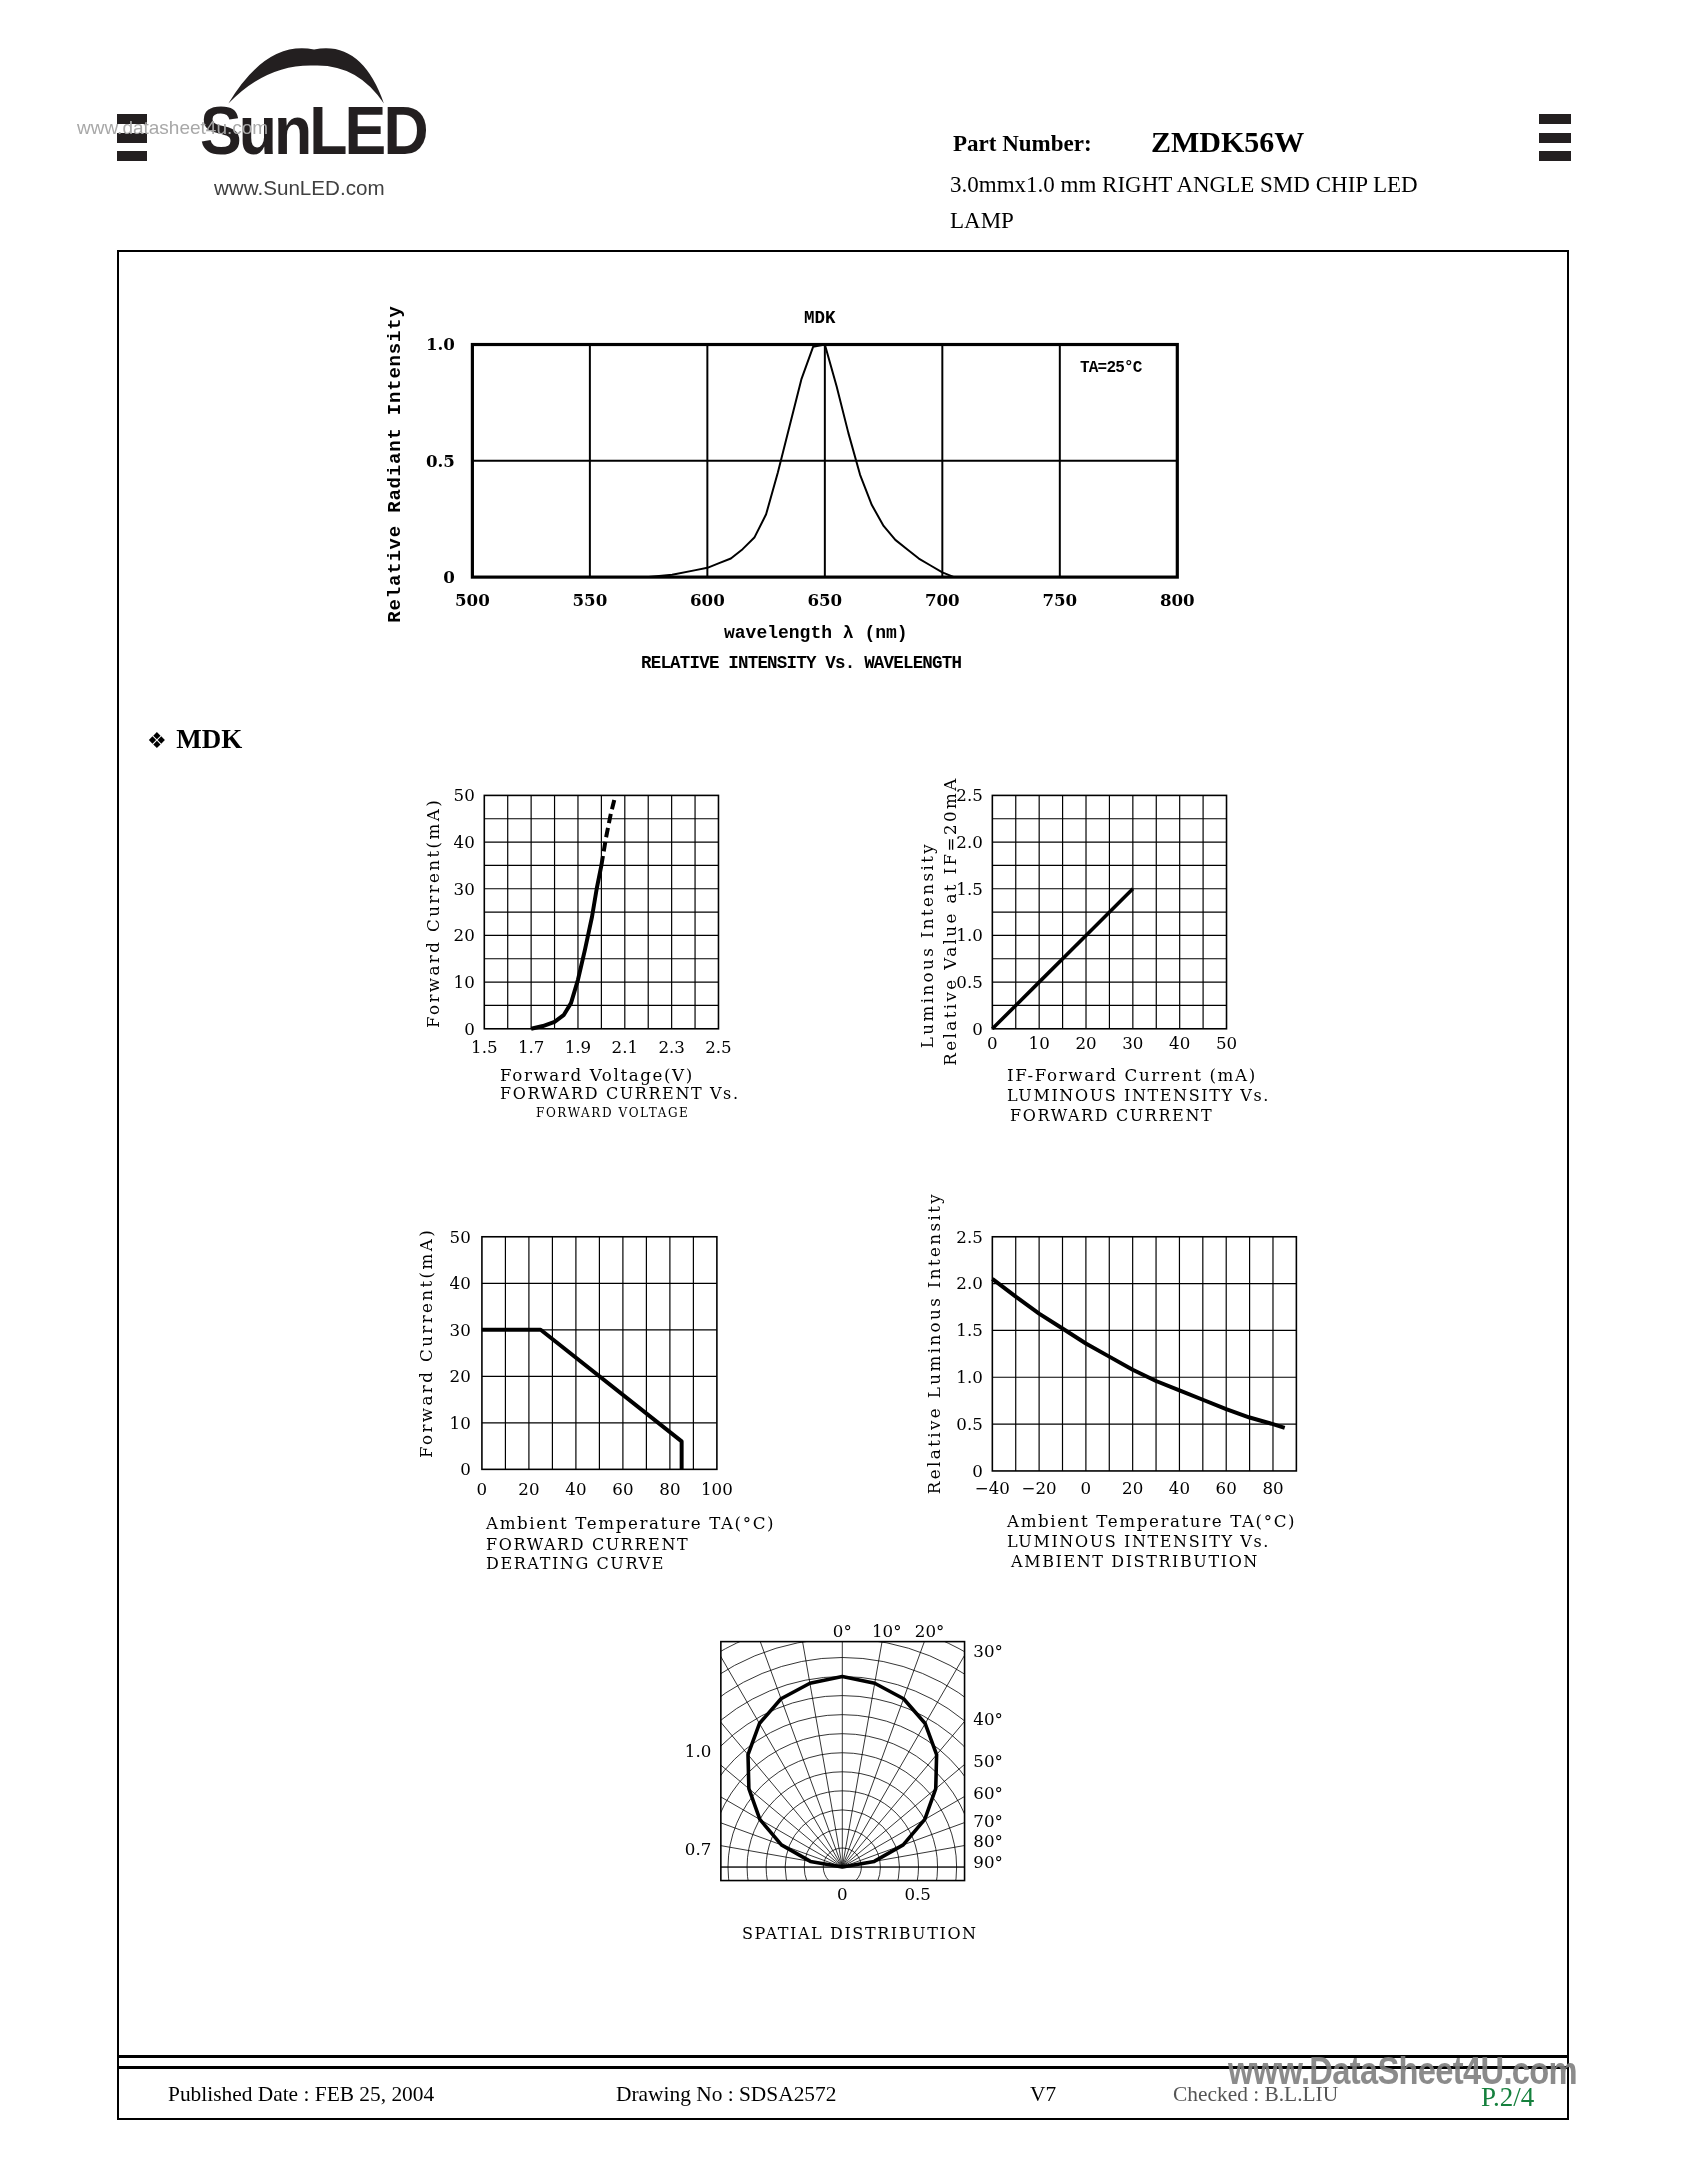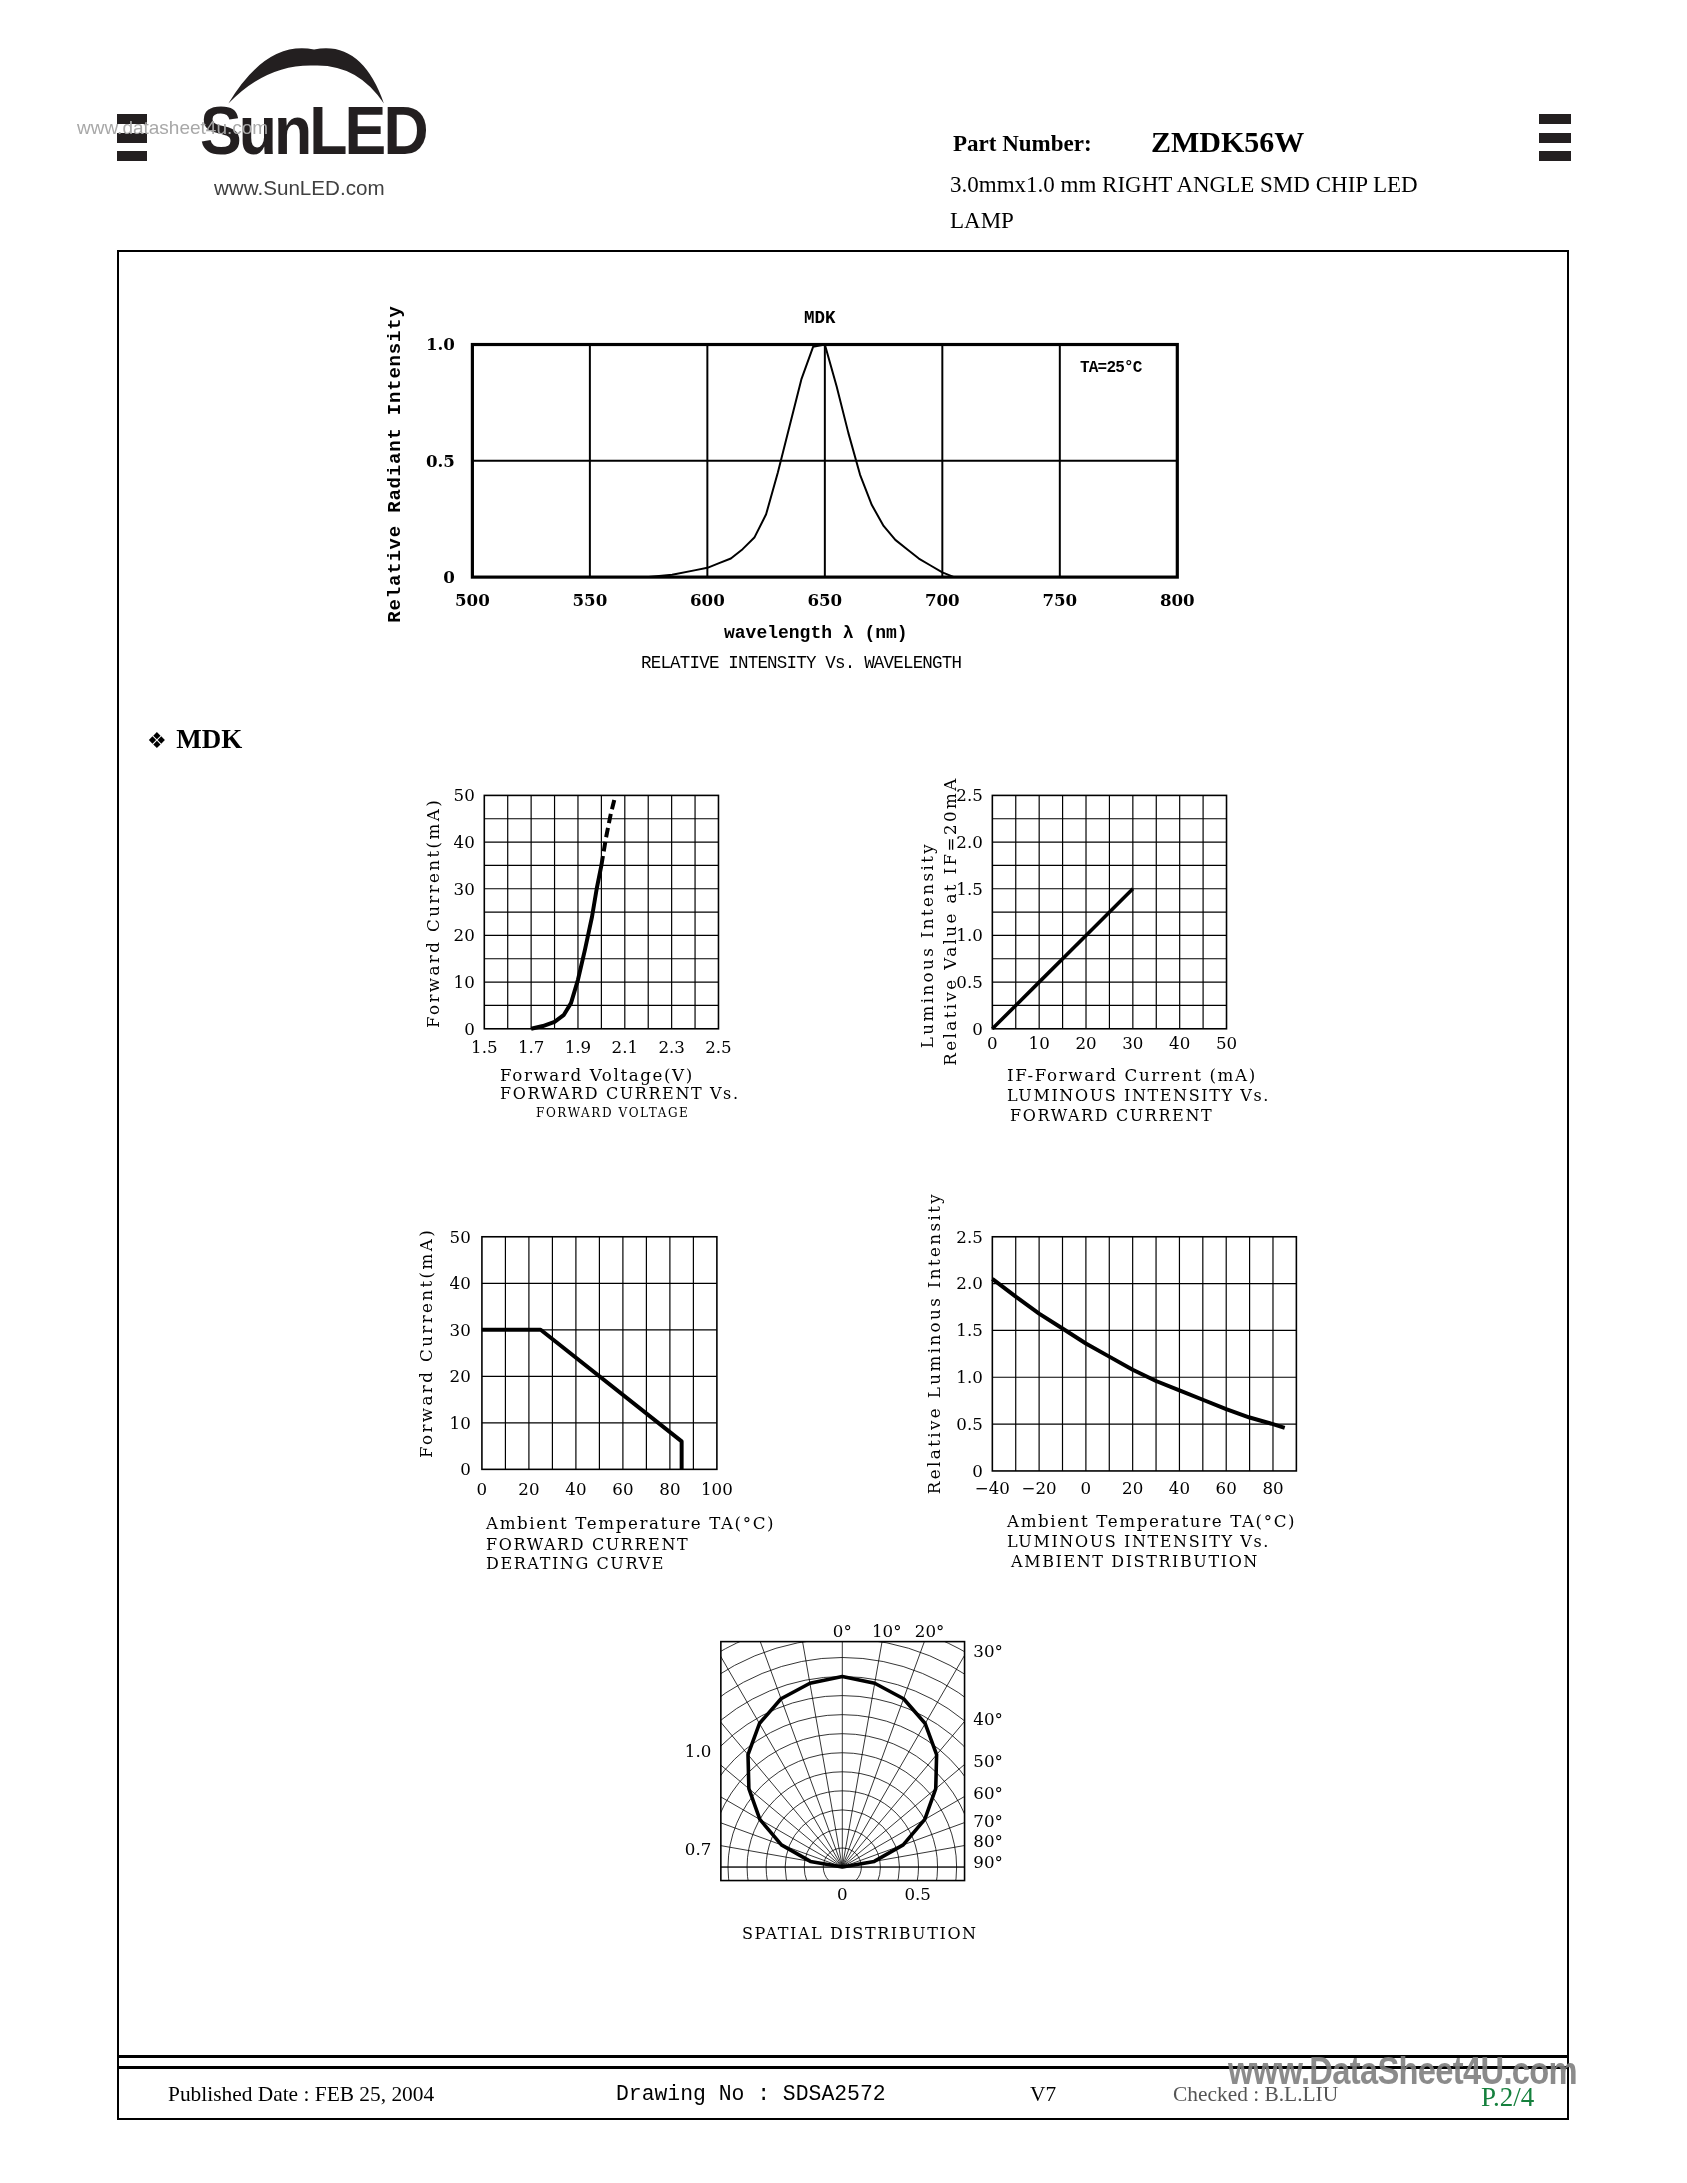--- a/index.html
+++ b/index.html
@@ -261,21 +261,21 @@
       <text x="896" y="2337" font-size="21" text-anchor="end" fill="#000">0.7</text>
       <text x="1061" y="2394" font-size="21" text-anchor="middle" fill="#000">0</text>
       <text x="1156" y="2394" font-size="21" text-anchor="middle" fill="#000">0.5</text>
     </g>
 </svg>
 
 <div class="abs mono bold" style="left:804px;top:308px;font-size:17.5px;font-weight:bold;">MDK</div>
 <div class="abs mono bold" style="left:1080px;top:359px;font-size:16px;font-weight:bold;letter-spacing:-0.8px;">TA=25°C</div>
 <div class="abs mono" style="left:395px;top:464px;font-size:19px;font-weight:bold;transform:translate(-50%,-50%) rotate(-90deg);transform-origin:center;white-space:nowrap;letter-spacing:0.8px;">Relative Radiant Intensity</div>
 <div class="abs mono" style="left:724px;top:623px;font-size:18px;font-weight:bold;">wavelength λ (nm)</div>
-<div class="abs mono" style="left:641px;top:653px;font-size:17.5px;font-weight:normal;letter-spacing:-0.8px;">RELATIVE INTENSITY Vs. WAVELENGTH</div>
+<div class="abs mono" style="left:641px;top:653px;font-size:17.5px;font-weight:bold;letter-spacing:-0.8px;">RELATIVE INTENSITY Vs. WAVELENGTH</div>
 
 <div class="abs" style="left:147px;top:724px;font-size:27px;font-weight:bold;font-family:'Liberation Serif',serif;">
   <span style="font-family:'DejaVu Sans',sans-serif;font-size:22px;margin-right:9.5px;">❖</span><span>MDK</span>
 </div>
 
 <div class="abs serif" style="left:433px;top:913px;font-size:16.7px;transform:translate(-50%,-50%) rotate(-90deg);white-space:nowrap;letter-spacing:2.4px;">Forward Current(mA)</div>
 <div class="abs serif" style="left:500px;top:1065px;font-size:16.7px;letter-spacing:1.6px;">Forward Voltage(V)</div>
 <div class="abs serif" style="left:500px;top:1084px;font-size:16px;letter-spacing:1.6px;text-align:right;">FORWARD CURRENT Vs.</div>
 <div class="abs serif" style="left:500px;top:1106px;font-size:12px;letter-spacing:1.6px;margin-left:36px;">FORWARD VOLTAGE</div>
 
@@ -293,18 +293,18 @@
 <div class="abs serif" style="left:934px;top:1343px;font-size:16.7px;transform:translate(-50%,-50%) rotate(-90deg);white-space:nowrap;letter-spacing:2.4px;">Relative Luminous Intensity</div>
 <div class="abs serif" style="left:1007px;top:1511px;font-size:16.7px;letter-spacing:1.6px;">Ambient Temperature TA(°C)</div>
 <div class="abs serif" style="left:1007px;top:1532px;font-size:16px;letter-spacing:1.6px;">LUMINOUS INTENSITY Vs.</div>
 <div class="abs serif" style="left:1011px;top:1552px;font-size:16px;letter-spacing:1.6px;">AMBIENT DISTRIBUTION</div>
 
 <div class="abs serif" style="left:742px;top:1924px;font-size:16px;letter-spacing:1.6px;">SPATIAL DISTRIBUTION</div>
 
 <div class="hline" style="left:117px;top:2055px;width:1452px;"></div>
 <div class="hline" style="left:117px;top:2066px;width:1452px;"></div>
 <div class="abs" style="left:168px;top:2082px;font-size:21.4px;font-family:'Liberation Serif',serif;">Published Date : FEB 25, 2004</div>
-<div class="abs" style="left:616px;top:2082px;font-size:21.4px;font-family:Liberation Mono, monospace;">Drawing No : SDSA2572</div>
+<div class="abs" style="left:616px;top:2082px;font-size:21.4px;font-family:Liberation Serif, serif;">Drawing No : SDSA2572</div>
 <div class="abs" style="left:1030px;top:2082px;font-size:21.4px;font-family:'Liberation Serif',serif;">V7</div>
 <div class="abs" style="left:1173px;top:2082px;font-size:21.4px;font-family:'Liberation Serif',serif;color:#555;">Checked : B.L.LIU</div>
 <div class="abs" style="left:1481px;top:2082px;font-size:27px;font-family:'Liberation Serif',serif;color:#15803d;">P.2/4</div>
 <div class="abs sans" style="left:1228px;top:2050px;font-size:38px;font-weight:bold;color:#7f7f7f;opacity:0.9;letter-spacing:-0.8px;transform:scaleX(0.86);transform-origin:left;">www.DataSheet4U.com</div>
 
 
 </body></html>

